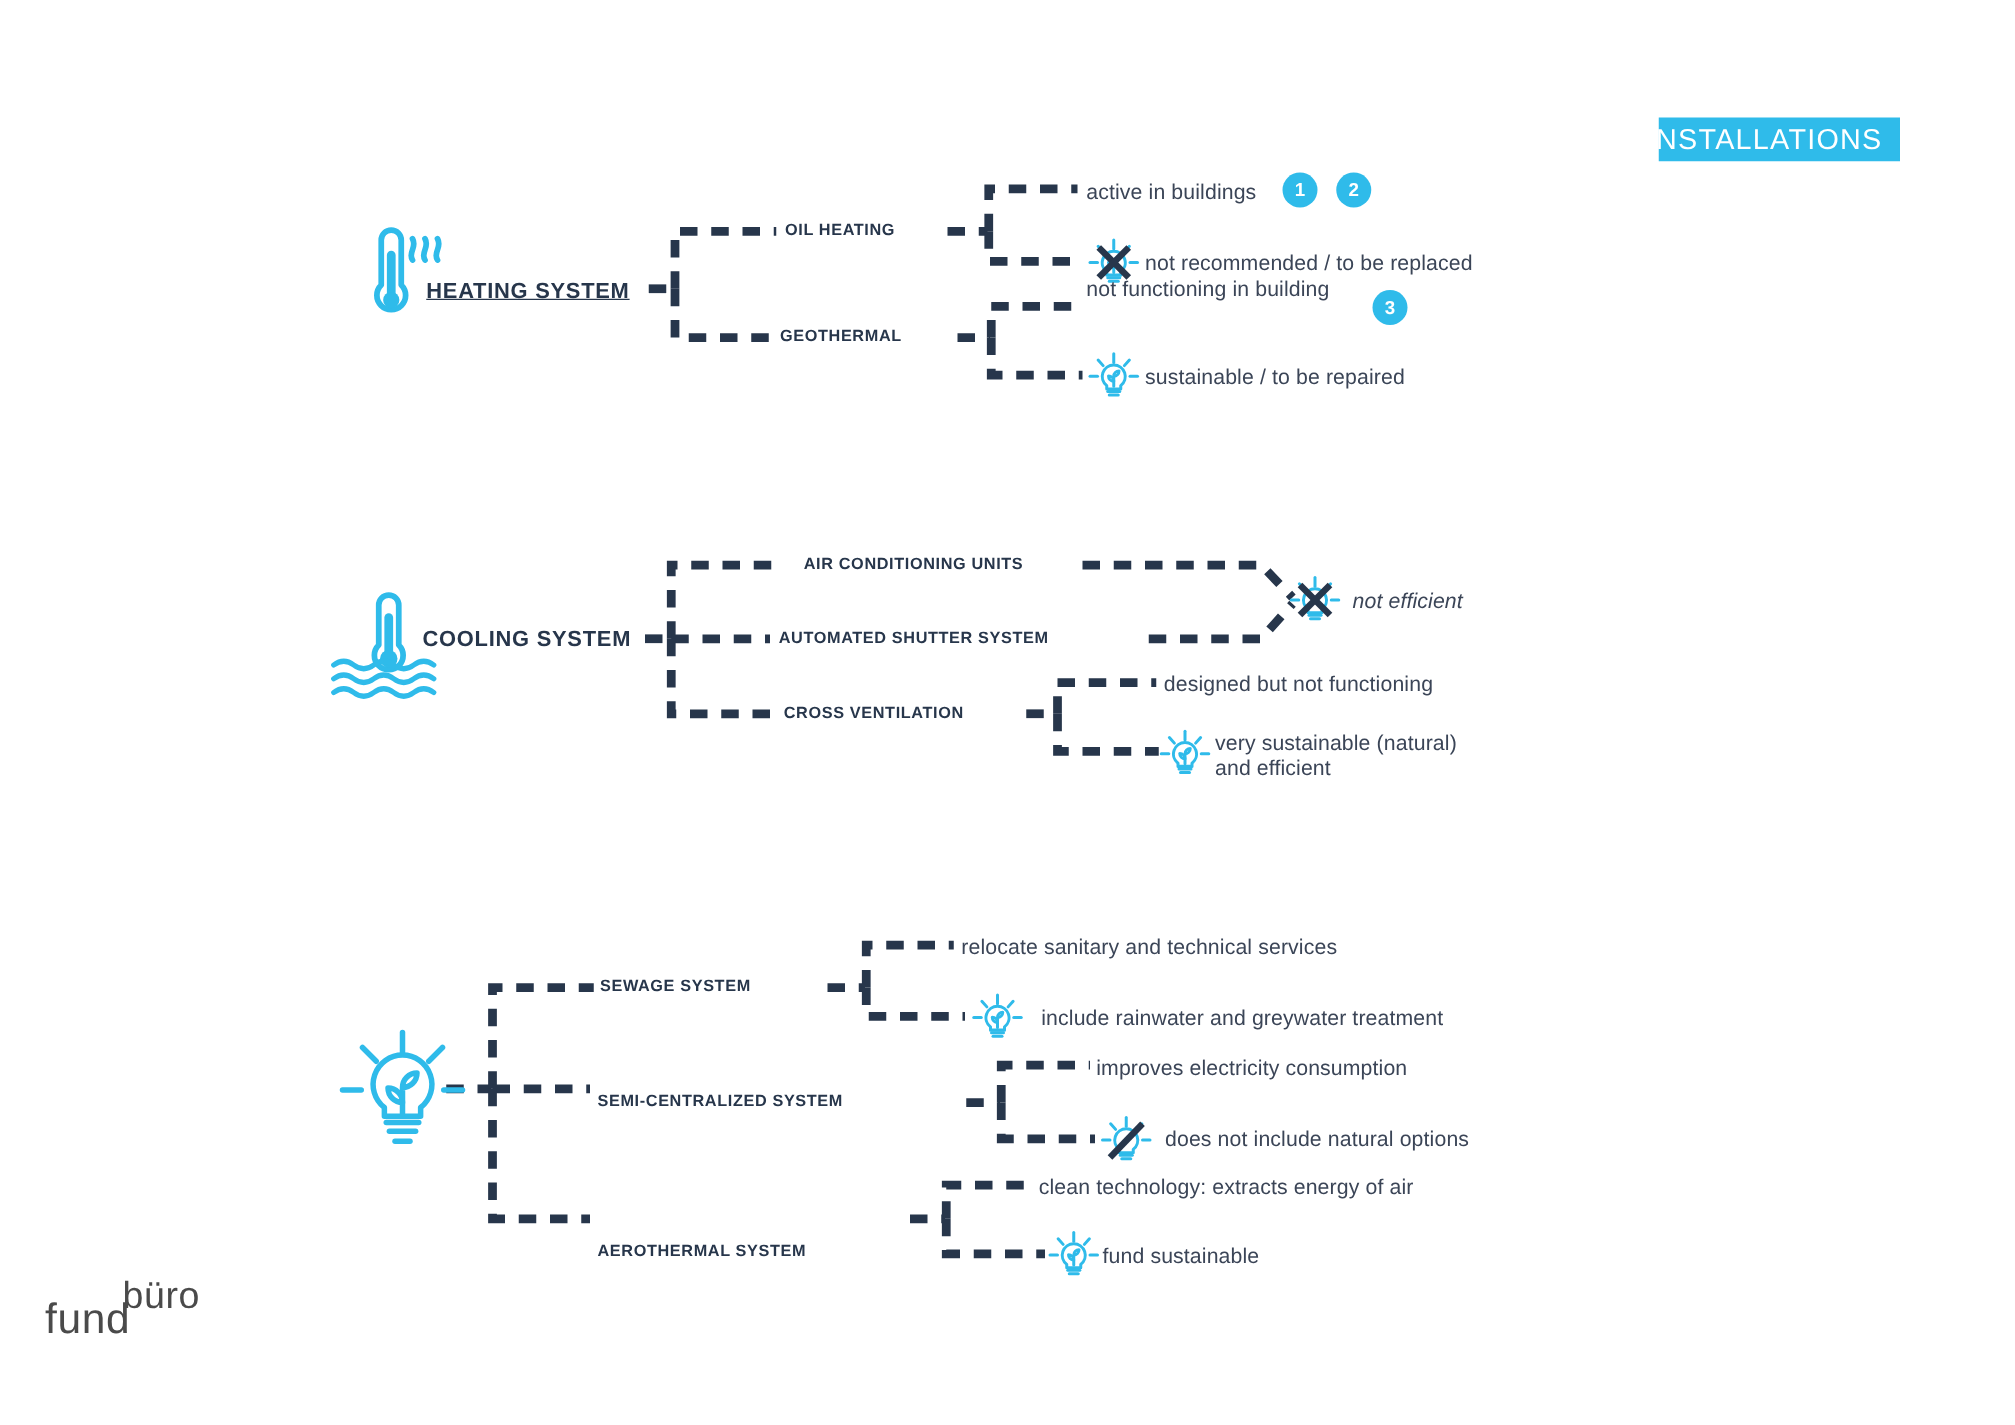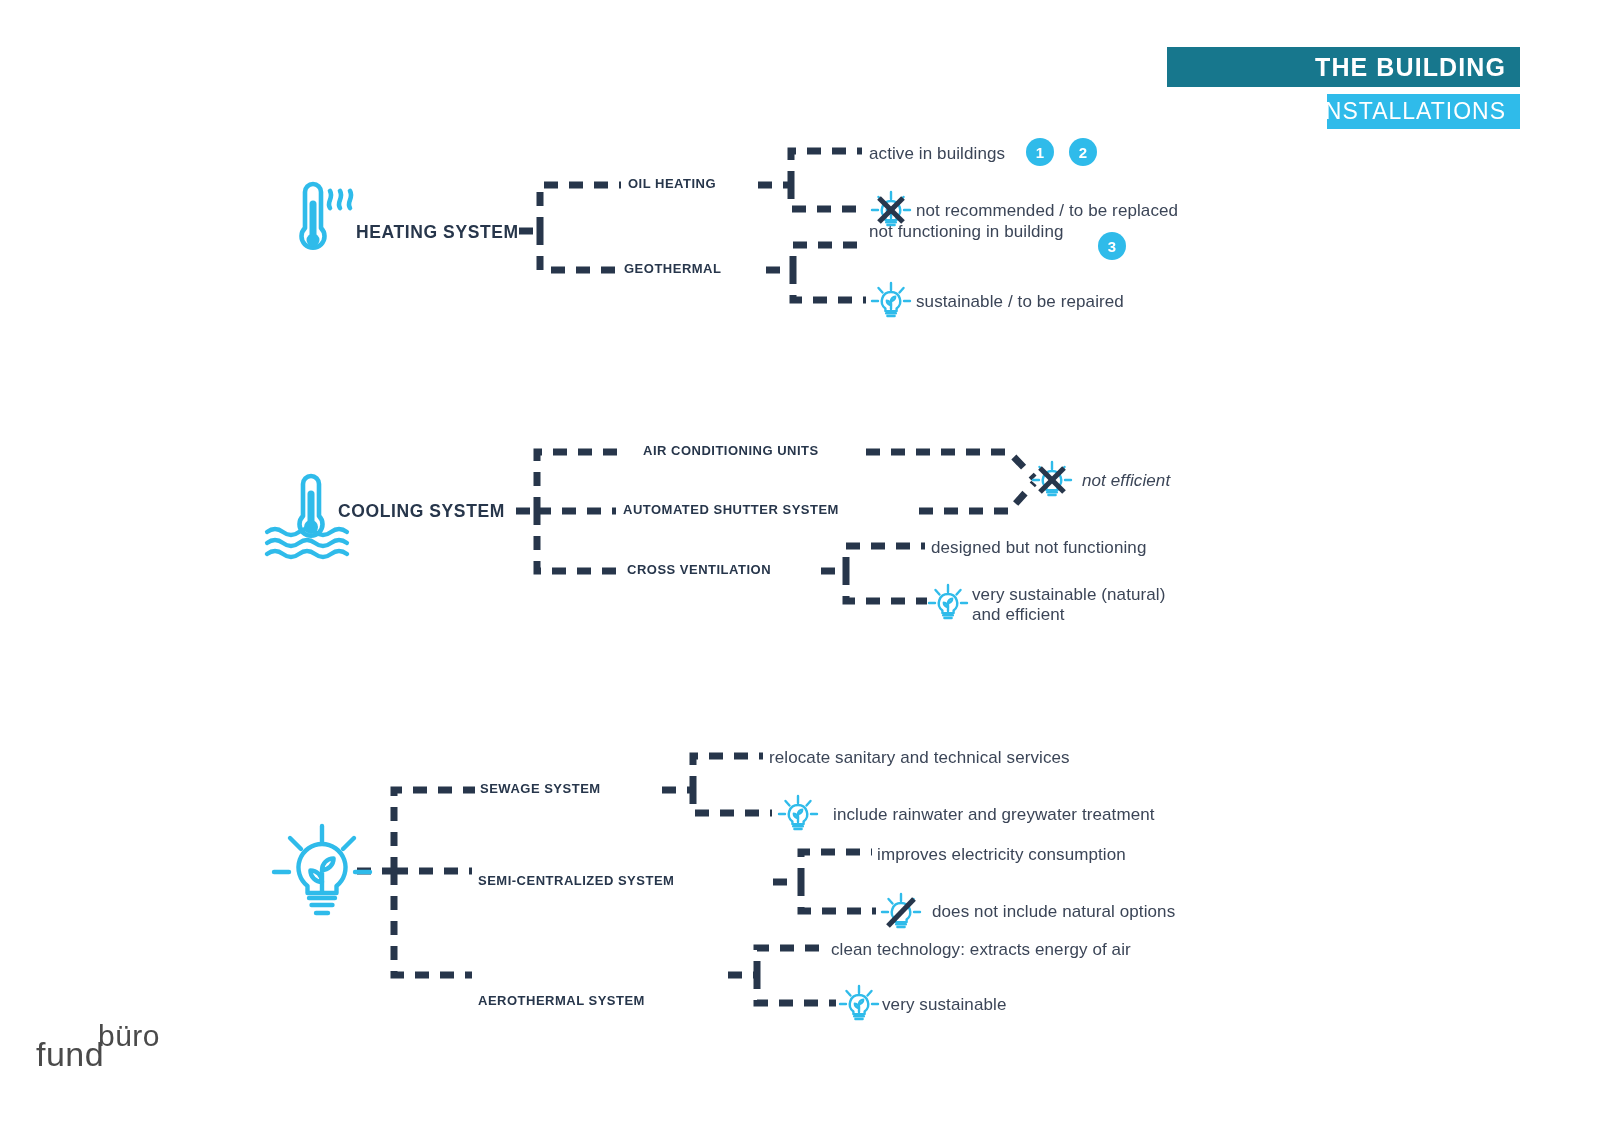--- a/index.html
+++ b/index.html
@@ -53,21 +53,20 @@
   .icon{position:absolute;}
 
   
   .logo{position:absolute;left:36px;top:1018px;width:150px;height:60px;}
 </style>
 </head>
 <body>
 
 <div id="canvas">
 
-  <div class="hdr-title">THE BUILDING</div>
   <div class="hdr-sub">INSTALLATIONS</div>
 
   <svg class="lines" viewBox="0 0 1612 1140">
     <g fill="none" stroke="#27364b" stroke-width="7" stroke-linecap="butt" stroke-dasharray="14 11">
 
       <path d="M 519 231 L 539 231"></path>
 
       <path d="M 540 231 L 540 185 L 621 185"></path>
       <path d="M 540 231 L 540 270 L 617 270"></path>
 
@@ -113,21 +112,21 @@
   <div class="icon" style="left:292px;top:178px;width:66px;height:84px;">
     <svg width="66" height="84" viewBox="0 0 66 84" fill="none" stroke="#2fbbea" stroke-width="4.6" stroke-linecap="round" stroke-linejoin="round">
       <path d="M13 50 V14 a8 8 0 0 1 16 0 V50 a11.5 11.5 0 1 1 -16 0 Z"></path>
       <path d="M21 26 V58" stroke-width="7"></path>
       <circle cx="21" cy="62" r="6.5" fill="#2fbbea" stroke="none"></circle>
       <path d="M38 30 C34 24 42 20 38 13"></path>
       <path d="M48 30 C44 24 52 20 48 13"></path>
       <path d="M58 30 C54 24 62 20 58 13"></path>
     </svg>
   </div>
-  <div class="root" style="left:356px;top:224px;">HEATING SYSTEM</div>
+  <div class="root" style="left:341px;top:224px;text-decoration:underline;">HEATING SYSTEM</div>
 
   <div class="node" style="left:628px;top:177px;">OIL HEATING</div>
   <div class="node" style="left:624px;top:262px;">GEOTHERMAL</div>
 
   <div class="leaf" style="left:869px;top:144px;">active in buildings</div>
   <div class="badge" style="left:1026px;top:138px;">1</div>
   <div class="badge" style="left:1069px;top:138px;">2</div>
 
   <div class="icon" style="left:869px;top:188px;width:44px;height:44px;">
     <svg width="44" height="44" viewBox="0 0 44 44" fill="none">
@@ -317,21 +316,21 @@
       </g>
       <g stroke="#2fbbea" stroke-width="2.4" fill="none" stroke-linecap="round" stroke-linejoin="round">
         <path d="M22 13 a9.2 9.2 0 0 1 5.6 16.5 v2.6 h-11.2 v-2.6 A9.2 9.2 0 0 1 22 13 Z"></path>
         <path d="M17.2 34.2 h9.6"></path>
           <path d="M18.4 37 h7.2"></path>
         <path d="M22 30 V22 c0-2.3 1.9-4.2 4.2-4.2 0 2.3-1.9 4.2-4.2 4.2"></path>
         <path d="M22 26 c-2.3 0-4.2-1.9-4.2-4.2 2.3 0 4.2 1.9 4.2 4.2"></path>
       </g>
     </svg>
   </div>
-  <div class="leaf" style="left:882px;top:995px;">very sustainable</div>
+  <div class="leaf" style="left:882px;top:995px;">fund sustainable</div>
 
   <div class="logo">
     <svg width="150" height="60" viewBox="0 0 150 60">
       <text x="0" y="48" font-family="Liberation Sans, sans-serif" font-size="34" fill="#4a4a4a" letter-spacing="0.5">fund</text>
       <text x="62" y="28" font-family="Liberation Sans, sans-serif" font-size="30" fill="#4a4a4a" letter-spacing="0.5">büro</text>
     </svg>
   </div>
 
 </div>
 

